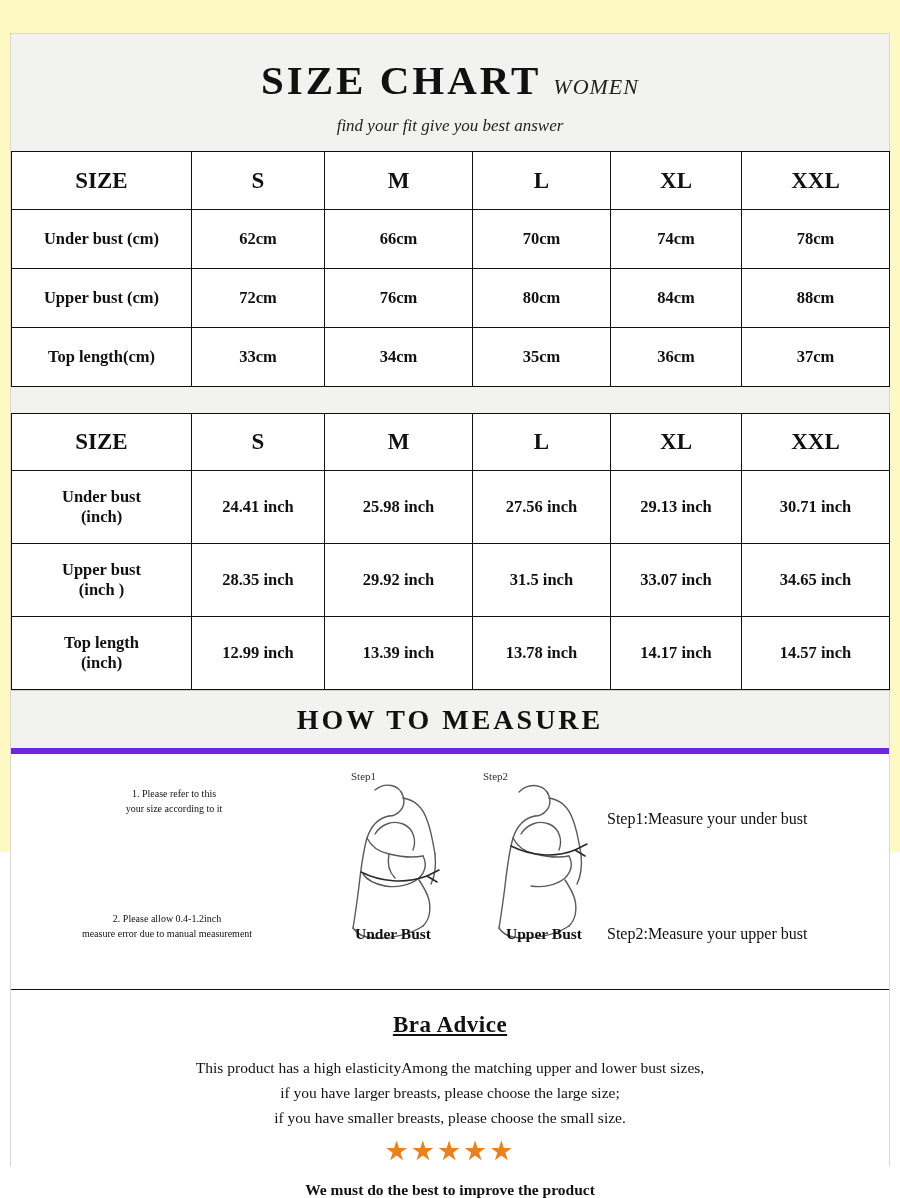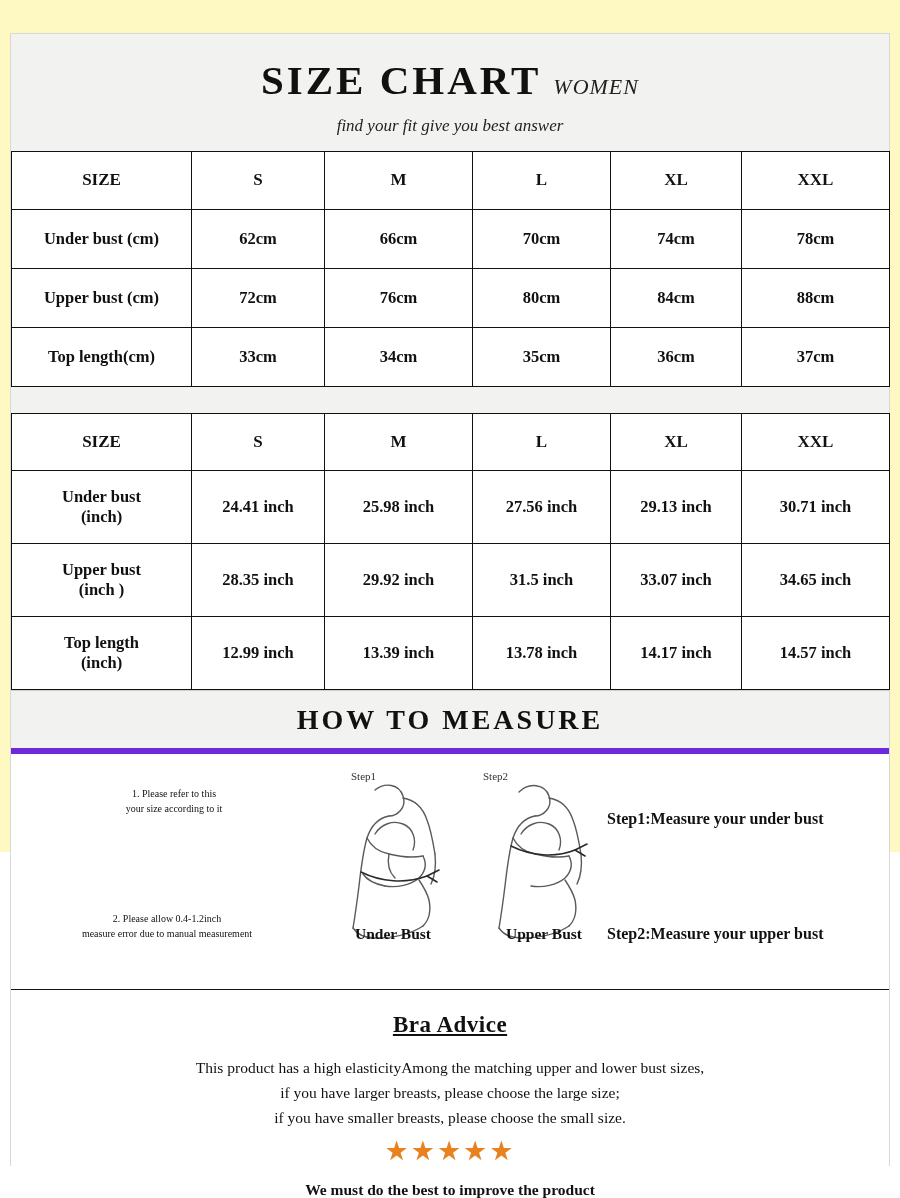--- a/index.html
+++ b/index.html
@@ -82,21 +82,21 @@
     text-align: center;
     font-size: 16.5px;
     font-weight: bold;
     color: #111;
     height: 50px;
     padding: 4px 2px;
     background: #ffffff;
     line-height: 1.2;
   }
   table.size-table tr.head td {
-    font-size: 17px;
+    font-size: 23px;
     height: 49px;
   }
   col.c0 { width: 180px; }
   col.c1 { width: 133px; }
   col.c2 { width: 148px; }
   col.c3 { width: 138px; }
   col.c4 { width: 131px; }
   col.c5 { width: 148px; }
 
   .gap {
@@ -141,21 +141,21 @@
     color: #111;
     line-height: 1.5;
     text-align: center;
   }
   .note-1 { left: 18px; top: 32px; width: 290px; }
   .note-2 { left: 6px; top: 157px; width: 300px; }
 
   .step-text {
     position: absolute;
     font-size: 16px;
-    font-weight: bold;
+    font-weight: normal;
     color: #111;
   }
   .step1-text { left: 596px; top: 56px; }
   .step2-text { left: 596px; top: 171px; }
 
   .fig {
     position: absolute;
     top: 18px;
     width: 140px;
     height: 180px;

